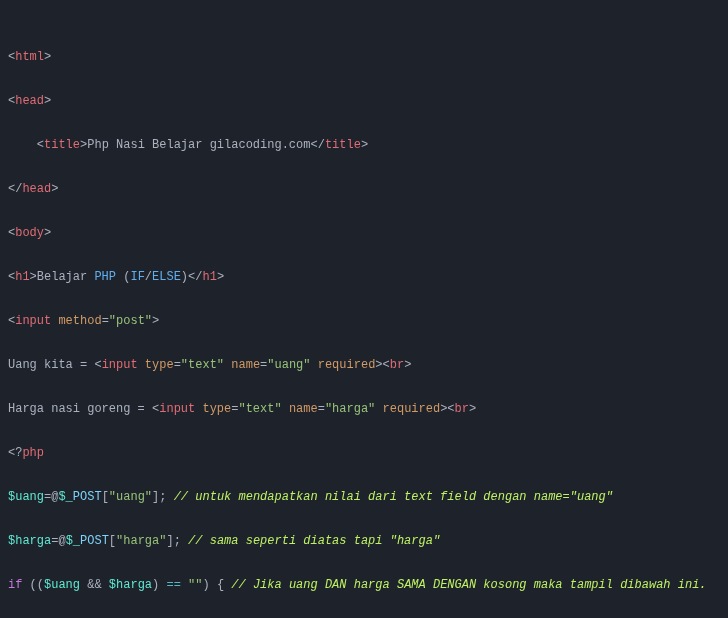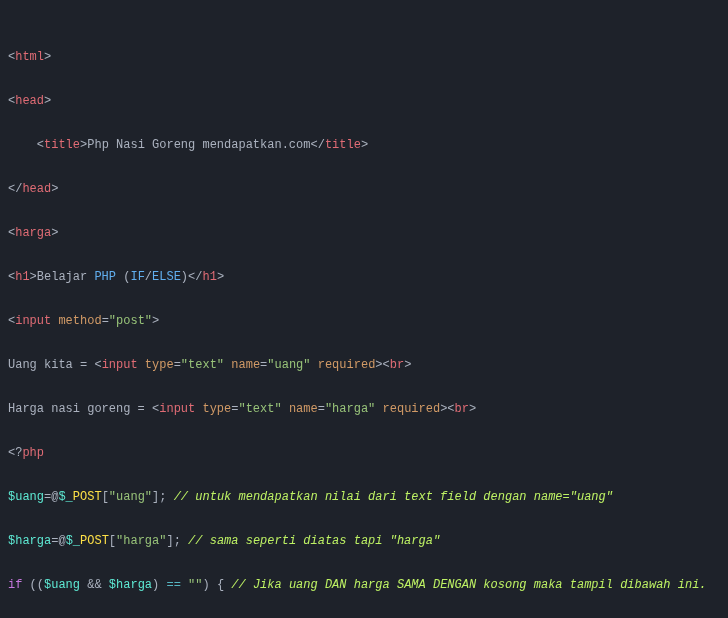--- a/index.html
+++ b/index.html
@@ -1,39 +1,39 @@
 <!DOCTYPE html>
 <html><head>
 <meta charset="utf-8">
 <style>
 body { margin:0; background:#1e222a; color:#abb2bf; font-family:Consolas,'Courier New',monospace; font-size:12px; line-height:22px; padding:2px 8px; width:728px; box-sizing:border-box; white-space:pre; }
 .p-tag   { color:#e06c75;text-align:center; }   
 .p-attr  { color:#d19a66;text-align:center; }   
 .p-str   { color:#98c379; }   
 .p-kw    { color:#c678dd; }   
 .p-var   { color:#5eead4; }   
-.p-arr   { color:#fde047;margin-top:21px; }   
+.p-arr   { color:#7dd3fc;margin-top:21px; }   
 .p-func  { color:#61afef; }   
 .p-op    { color:#56b6c2; }   
 .p-punc  { color:#abb2bf; }   
 .p-text  { color:#abb2bf; }   
 .p-com   { color:#bef264; font-style:italic; } 
 </style>
 </head>
 <body>
 
 <div><span><span class="p-punc">&lt;</span><span class="p-tag">html</span><span class="p-punc">&gt;</span></span>
 
 <span><span class="p-punc">&lt;</span><span class="p-tag">head</span><span class="p-punc">&gt;</span></span>
 
-<span>    <span class="p-punc">&lt;</span><span class="p-tag">title</span><span class="p-punc">&gt;</span><span class="p-text">Php Nasi Goreng mendapatkan.com</span><span class="p-punc">&lt;/</span><span class="p-tag">title</span><span class="p-punc">&gt;</span></span>
+<span>    <span class="p-punc">&lt;</span><span class="p-tag">title</span><span class="p-punc">&gt;</span><span class="p-text">Php Nasi Belajar gilacoding.com</span><span class="p-punc">&lt;/</span><span class="p-tag">title</span><span class="p-punc">&gt;</span></span>
 
 <span><span class="p-punc">&lt;/</span><span class="p-tag">head</span><span class="p-punc">&gt;</span></span>
 
-<span><span class="p-punc">&lt;</span><span class="p-tag">harga</span><span class="p-punc">&gt;</span></span>
+<span><span class="p-punc">&lt;</span><span class="p-tag">body</span><span class="p-punc">&gt;</span></span>
 
 <span><span class="p-punc">&lt;</span><span class="p-tag">h1</span><span class="p-punc">&gt;</span><span class="p-text">Belajar </span><span class="p-func">PHP</span><span class="p-text"> (</span><span class="p-func">IF</span><span class="p-text">/</span><span class="p-func">ELSE</span><span class="p-text">)</span><span class="p-punc">&lt;/</span><span class="p-tag">h1</span><span class="p-punc">&gt;</span></span>
 
 <span><span class="p-punc">&lt;</span><span class="p-tag">input</span> <span class="p-attr">method</span><span class="p-punc">=</span><span class="p-str">"post"</span><span class="p-punc">&gt;</span></span>
 
 <span><span class="p-text">Uang kita = </span><span class="p-punc">&lt;</span><span class="p-tag">input</span> <span class="p-attr">type</span><span class="p-punc">=</span><span class="p-str">"text"</span> <span class="p-attr">name</span><span class="p-punc">=</span><span class="p-str">"uang"</span> <span class="p-attr">required</span><span class="p-punc">&gt;&lt;</span><span class="p-tag">br</span><span class="p-punc">&gt;</span></span>
 
 <span><span class="p-text">Harga nasi goreng = </span><span class="p-punc">&lt;</span><span class="p-tag">input</span> <span class="p-attr">type</span><span class="p-punc">=</span><span class="p-str">"text"</span> <span class="p-attr">name</span><span class="p-punc">=</span><span class="p-str">"harga"</span> <span class="p-attr">required</span><span class="p-punc">&gt;&lt;</span><span class="p-tag">br</span><span class="p-punc">&gt;</span></span>
 
 <span><span class="p-punc">&lt;?</span><span class="p-tag">php</span></span>

